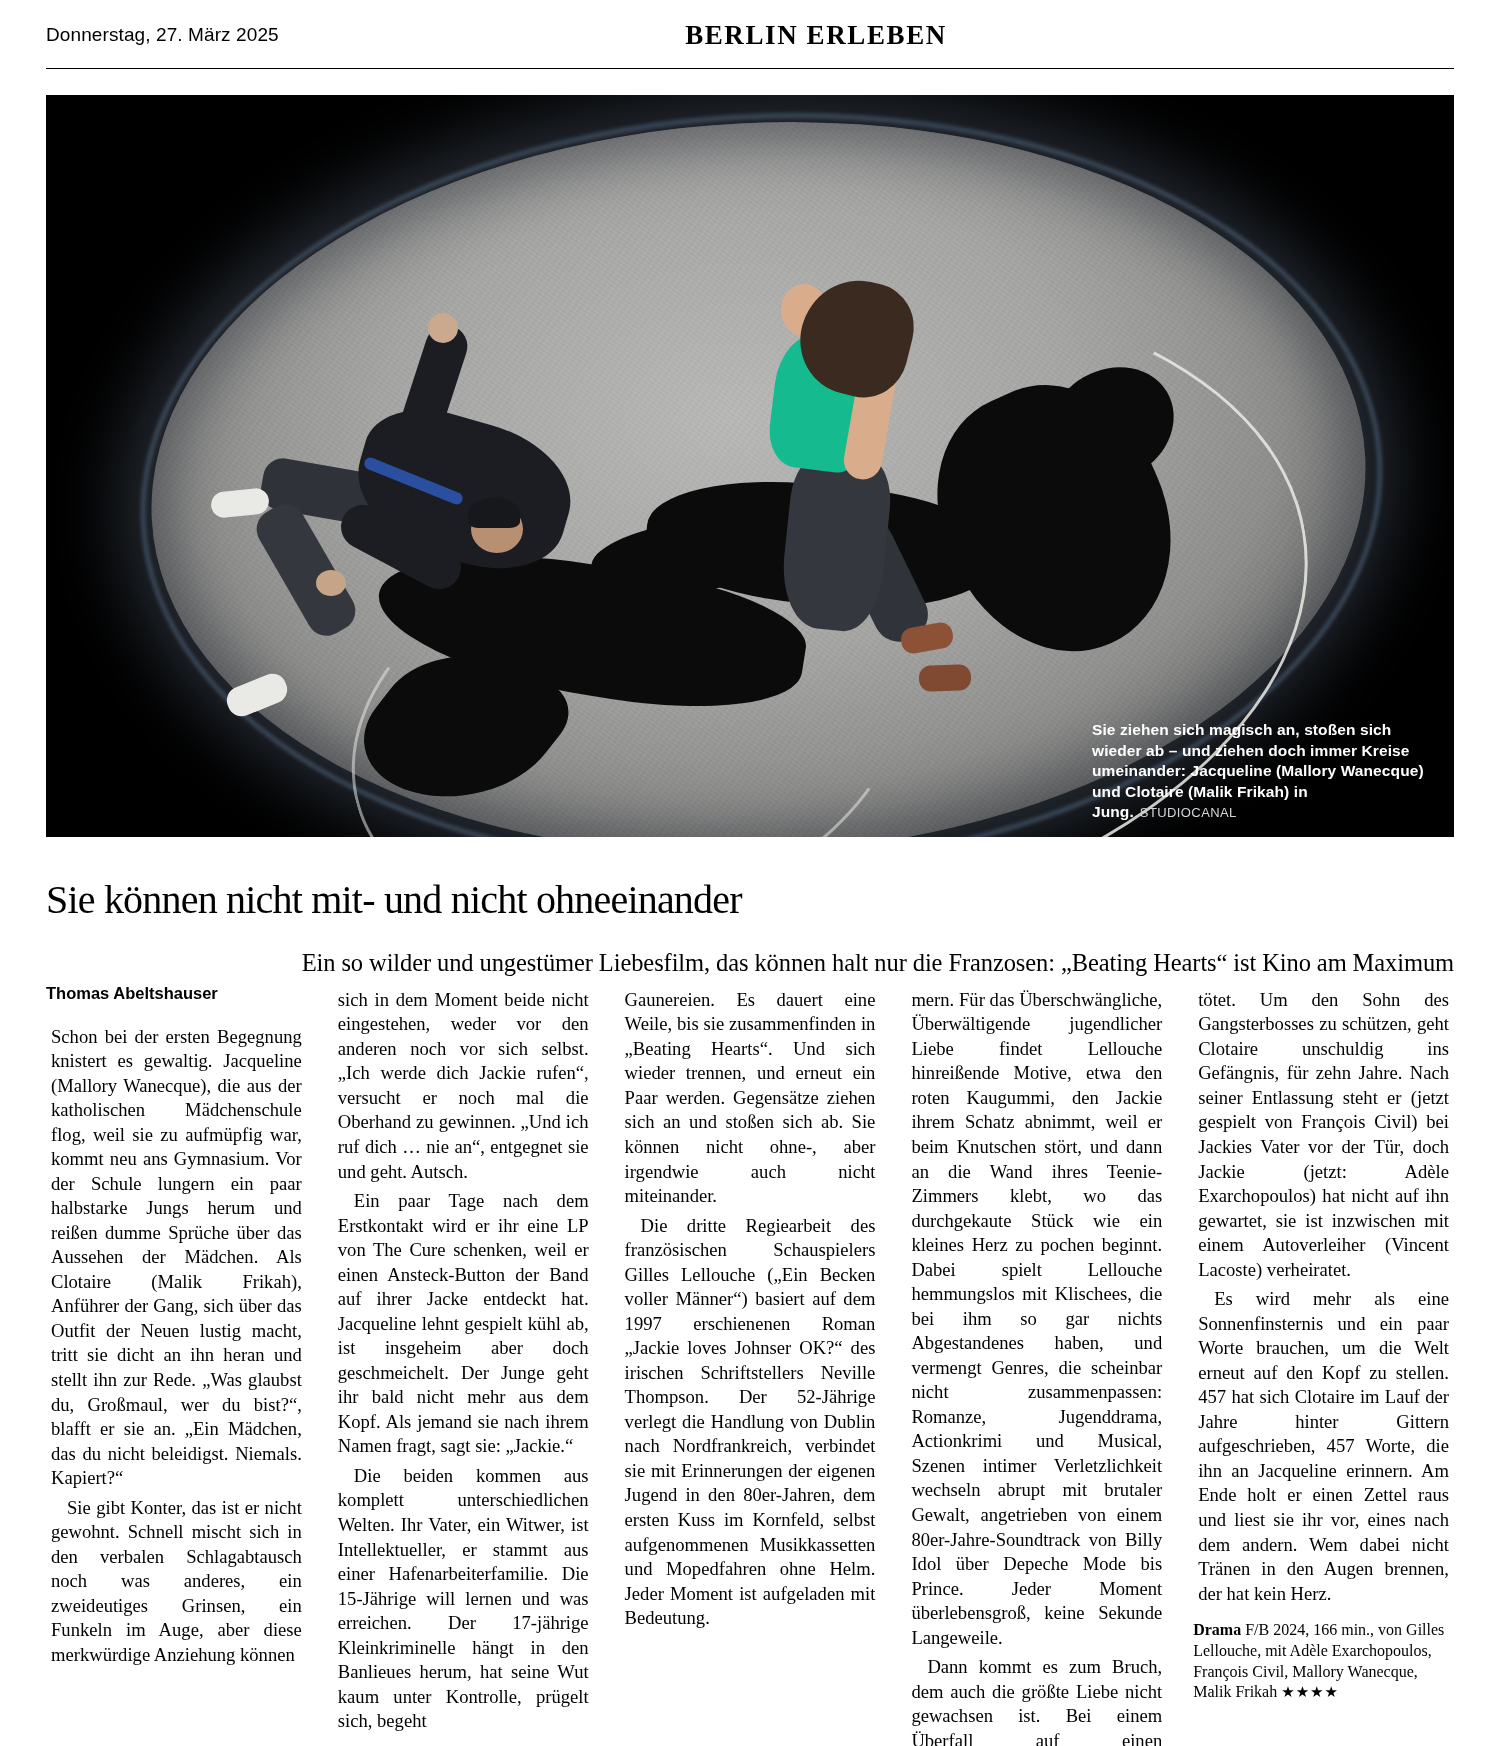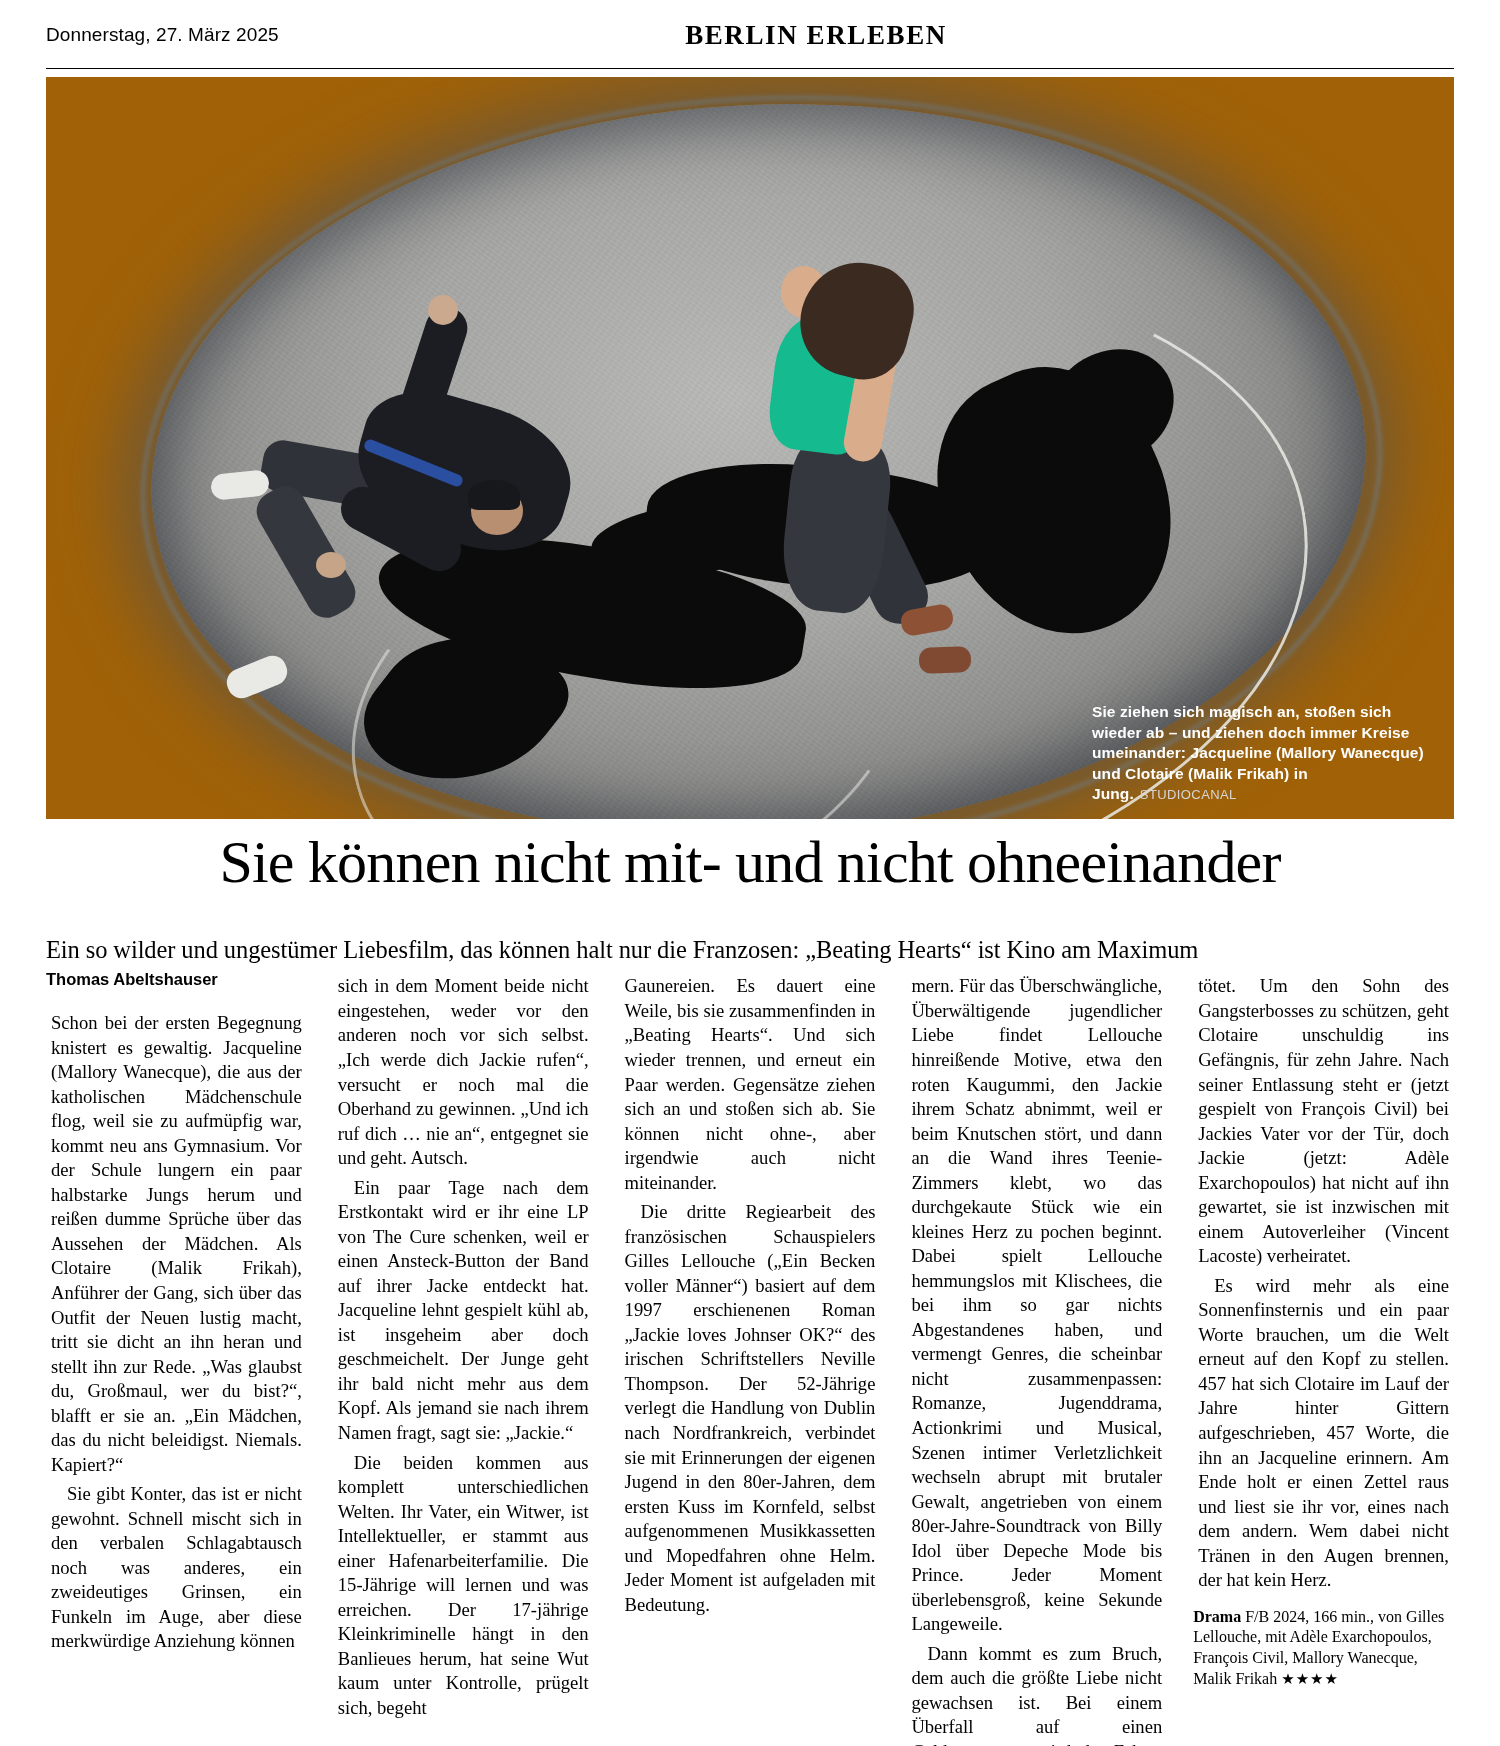--- a/index.html
+++ b/index.html
@@ -48,25 +48,25 @@
     letter-spacing: 1.6px;
     padding-left: 120px;
   }
   .rule-top {
     border-bottom: 1.3px solid #000;
     margin-top: 6px;
   }
 
   
   .photo-wrap {
-    margin-top: 8px;
+    margin-top: 26px;
     position: relative;
     width: 1408px;
     height: 742px;
-    background: #a16207;
+    background: #000000;
     overflow: hidden;
   }
   .stage-ellipse {
     position: absolute;
     left: 105px;
     top: 28px;
     width: 1215px;
     height: 730px;
     border-radius: 50%;
     background:
@@ -353,34 +353,34 @@
     display: inline;
     font-weight: normal;
     font-size: 13px;
     letter-spacing: .4px;
     color: #d6d6d6;
     margin-left: 6px;
   }
 
   
   .headline {
-    margin-top: 12px;
+    margin-top: 42px;
     font-family: "Liberation Serif", serif;
-    font-size: 60px;
+    font-size: 40px;
     font-weight: normal;
     line-height: 1.06;
     letter-spacing: -0.8px;
-    text-align: center;
+    text-align: left;
   }
   .subhead {
     margin-top: 16px;
     font-family: "Liberation Serif", serif;
     font-size: 24.5px;
     line-height: 1.25;
-    text-align: left;
+    text-align: right;
     letter-spacing: -0.1px;
   }
   .columns {
     margin-top: 4px;
     display: grid;
     grid-template-columns: repeat(5, 1fr);
     column-gap: 26px;
     font-size: 18.6px;
     line-height: 1.32;
     text-align: justify;

